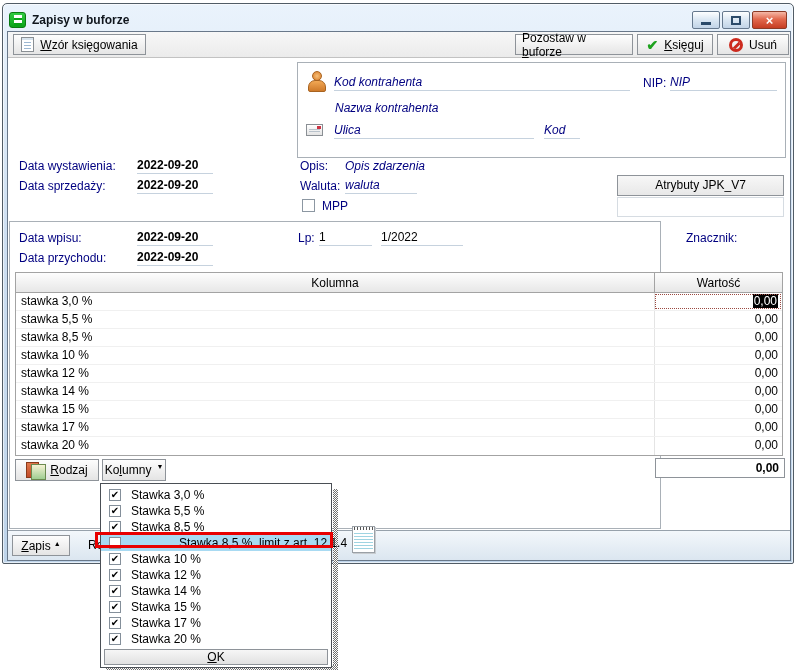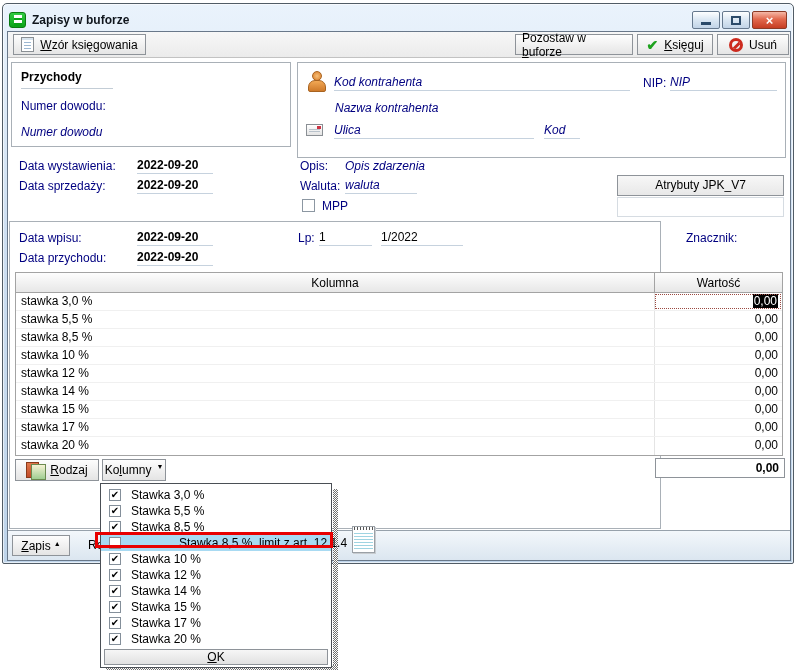--- a/index.html
+++ b/index.html
@@ -188,26 +188,20 @@
           <span><u>K</u>sięguj</span>
         </div>
         <div class="tbtn btn-usun">
           <span class="no-icon"></span>
           <span>Usuń</span>
         </div>
       </div>
 
       <div class="content">
 
-        <div class="gbox group-left">
-          <span class="gl-title">Przychody</span>
-          <span class="gl-rule"></span>
-          <span class="nlab" style="left:9px;top:36px">Numer dowodu:</span>
-          <span class="abs ival" style="left:9px;top:62px">Numer dowodu</span>
-        </div>
 
         <div class="gbox group-right">
           <span class="person-icon"></span>
           <span class="abs fld ival" style="left:36px;top:12px;width:296px">Kod kontrahenta</span>
           <span class="nlab" style="left:345px;top:13px">NIP:</span>
           <span class="abs fld ival" style="left:372px;top:12px;width:107px">NIP</span>
           <span class="abs ival" style="left:37px;top:38px">Nazwa kontrahenta</span>
           <span class="env-icon"></span>
           <span class="abs fld ival" style="left:36px;top:60px;width:200px">Ulica</span>
           <span class="abs fld ival" style="left:246px;top:60px;width:36px">Kod</span>

